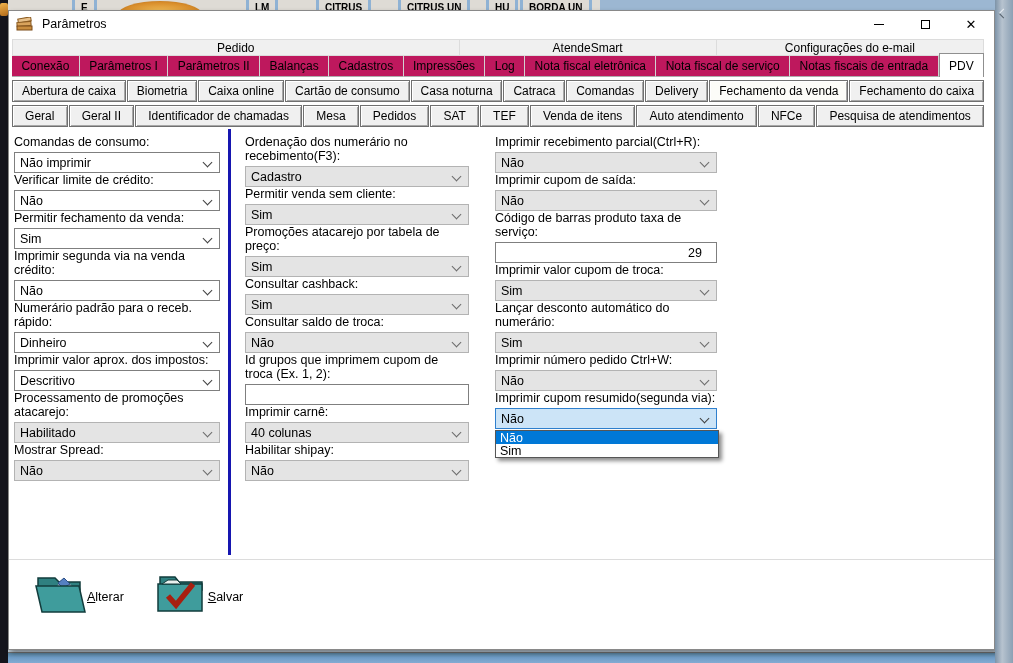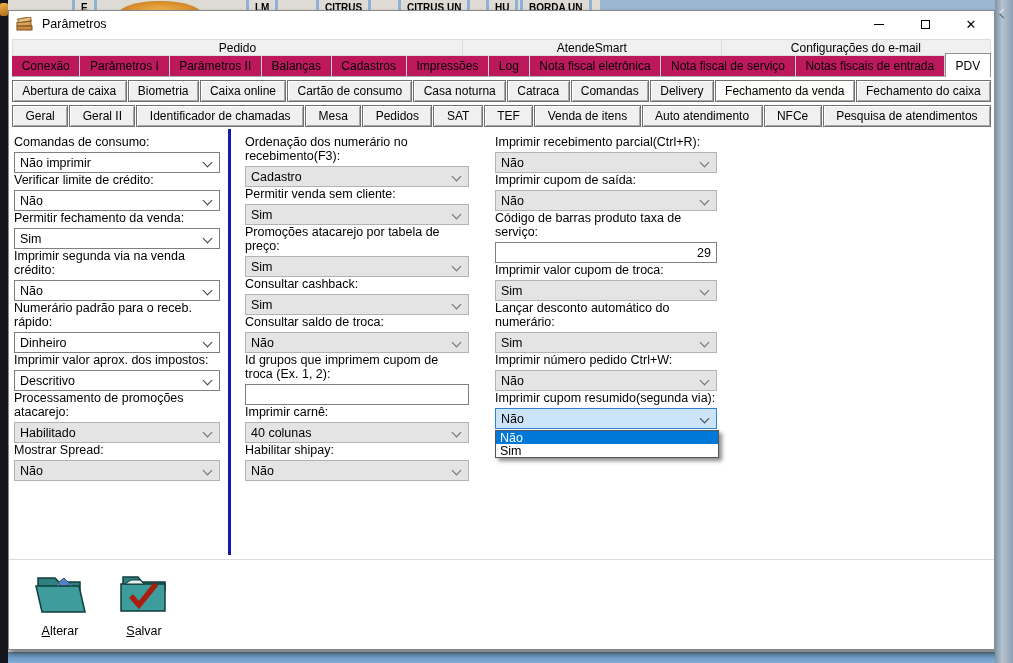--- a/index.html
+++ b/index.html
@@ -31,21 +31,21 @@
        display:flex;flex-direction:column}
   .titlebar{height:26px;display:flex;align-items:center;padding-left:7px;flex:none}
   .wtitle{margin-left:9px;font-size:12.5px}
   .wctrls{margin-left:auto;display:flex;height:100%}
   .wctrl{width:46px;display:flex;align-items:center;justify-content:center;cursor:default}
   .glyph-min{width:10px;height:0;border-top:1px solid #000}
   .glyph-max{width:9px;height:9px;border:1px solid #000}
   .glyph-close{font-size:13px;line-height:1}
 
   
-  .tabs-wrap{padding:2px 3px 0 3px;flex:none}
+  .tabs-wrap{padding:2px 10px 0 3px;flex:none}
   .trow1{display:flex;height:17px}
   .t1{display:flex;align-items:center;justify-content:center;background:#f0f0f0;
       border:1px solid #dcdcdc;border-left:none;font-size:12px}
   .t1:first-child{border-left:1px solid #dcdcdc}
   .t1-a{flex:1.74}.t1-b{flex:1}.t1-c{flex:1.04}
   .trow2{display:flex;height:21px}
   .t2{display:flex;align-items:center;justify-content:center;background:#be185d;
       border-bottom:1px solid #adadad;border-right:1px solid #d2d2d2;padding:0 9px;flex:auto;white-space:nowrap}
   .t2--sel{background:#fff;border:1px solid #8f8f8f;border-bottom:none;margin-top:-3px;z-index:1}
   .trow3,.trow4{display:flex;gap:1px;margin-top:3px;height:22px}
@@ -63,33 +63,33 @@
   .col-right{left:486px;width:222px}
   .field{}
   .field>label{display:block;margin-bottom:3px;font-size:12.5px}
   .combo{position:relative;height:21px;background:#fff;border:1px solid #7f7f7f;
       display:flex;align-items:center;padding:0 20px 0 5px;font-size:12.5px;cursor:default}
   .combo .chev{position:absolute;right:8px;top:6px;width:7px;height:7px;
       border-right:1.4px solid #404040;border-bottom:1.4px solid #404040;transform:rotate(45deg)}
   .combo--list{background:#e4e4e4;border-color:#b3b3b3}
   .combo--list .chev{border-color:#6b6b6b}
   .combo--open{background:#cce4f7;border-color:#2f80ce}
-  .tin{width:100%;height:21px;border:1px solid #7f7f7f;background:#fff;padding:0 5px;
+  .tin{width:100%;height:21px;border:1px solid #7f7f7f;background:#fff;padding:0 14px;
       font-size:12.5px;font-family:inherit;outline:none;display:block}
   .tin--right{text-align:right}
   .ddwrap{position:relative}
   .ddlist{position:absolute;left:0;right:-2px;top:22px;background:#fff;border:1px solid #565656;
       box-shadow:3px 3px 4px rgba(0,0,0,.45);z-index:10}
   .dditem{height:13px;display:flex;align-items:center;padding:0 4px;font-size:12.5px}
   .dditem--hl{background:#0078d7;color:#fff}
 
   
   .btnbar{flex:none;height:90px;border-top:1px solid #dcdcdc;display:flex;align-items:flex-start;
       padding:9px 0 0 24px;gap:30px;background:#fff}
-  .imgbtn{display:flex;flex-direction:column;align-items:center;cursor:pointer}
+  .imgbtn{display:flex;align-items:center;cursor:pointer}
   .imgbtn .lbl{margin-top:9px;font-size:12.5px}
 </style>
 </head>
 <body>
 
 <div class="left-strip">
   <div class="app-icon"></div>
 </div>
 
 <div class="top-strip">

